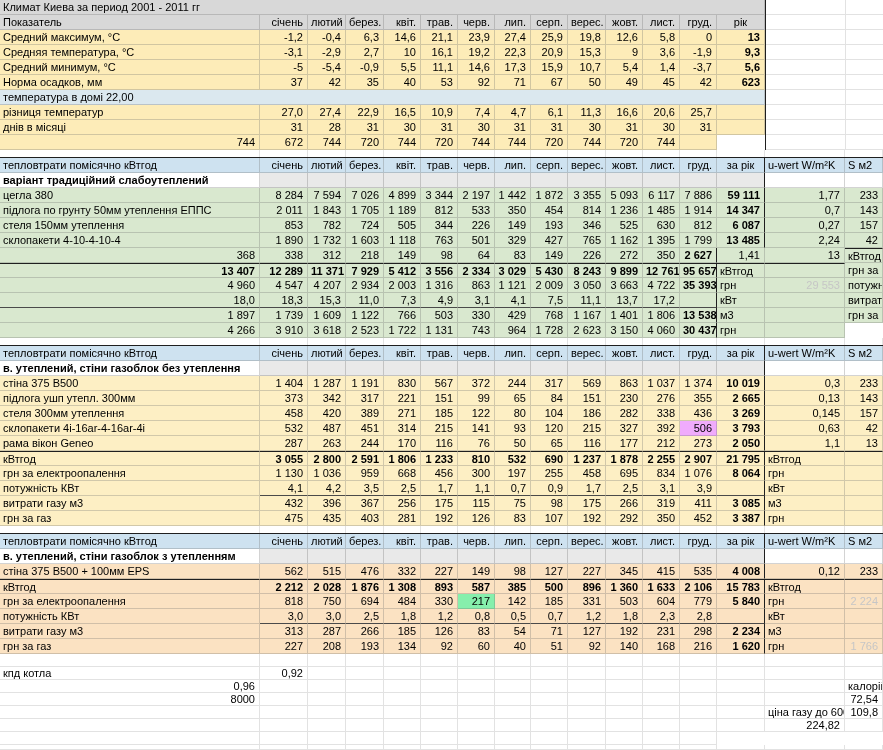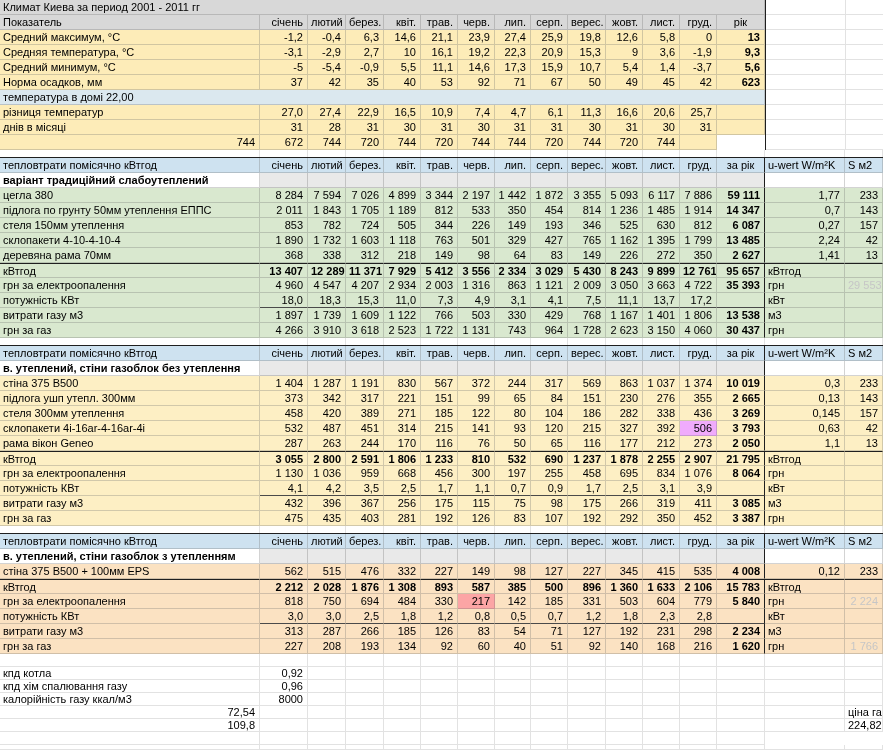--- a/index.html
+++ b/index.html
@@ -269,21 +269,20 @@
       <div class="c num" style="background: rgb(217, 232, 207);">501</div>
       <div class="c num" style="background: rgb(217, 232, 207);">329</div>
       <div class="c num" style="background: rgb(217, 232, 207);">427</div>
       <div class="c num" style="background: rgb(217, 232, 207);">765</div>
       <div class="c num" style="background: rgb(217, 232, 207);">1 162</div>
       <div class="c num" style="background: rgb(217, 232, 207);">1 395</div>
       <div class="c num" style="background: rgb(217, 232, 207);">1 799</div>
       <div class="c num b blkr" style="background: rgb(217, 232, 207);">13 485</div>
       <div class="c num" style="background: rgb(217, 232, 207);">2,24</div>
       <div class="c num" style="background: rgb(217, 232, 207);">42</div>
-      <div class="c" style="background: rgb(217, 232, 207);">деревяна рама 70мм</div>
       <div class="c num" style="background: rgb(217, 232, 207);">368</div>
       <div class="c num" style="background: rgb(217, 232, 207);">338</div>
       <div class="c num" style="background: rgb(217, 232, 207);">312</div>
       <div class="c num" style="background: rgb(217, 232, 207);">218</div>
       <div class="c num" style="background: rgb(217, 232, 207);">149</div>
       <div class="c num" style="background: rgb(217, 232, 207);">98</div>
       <div class="c num" style="background: rgb(217, 232, 207);">64</div>
       <div class="c num" style="background: rgb(217, 232, 207);">83</div>
       <div class="c num" style="background: rgb(217, 232, 207);">149</div>
       <div class="c num" style="background: rgb(217, 232, 207);">226</div>
@@ -667,21 +666,21 @@
       <div class="c num b blkt" style="background: rgb(251, 226, 194);">2 106</div>
       <div class="c num b blkr blkt" style="background: rgb(251, 226, 194);">15 783</div>
       <div class="c  blkt" style="background: rgb(251, 226, 194);">кВтгод</div>
       <div class="c num faint blkt" style="background: rgb(251, 226, 194);"></div>
       <div class="c" style="background: rgb(251, 226, 194);">грн за електроопалення</div>
       <div class="c num" style="background: rgb(251, 226, 194);">818</div>
       <div class="c num" style="background: rgb(251, 226, 194);">750</div>
       <div class="c num" style="background: rgb(251, 226, 194);">694</div>
       <div class="c num" style="background: rgb(251, 226, 194);">484</div>
       <div class="c num" style="background: rgb(251, 226, 194);">330</div>
-      <div class="c num" style="background: #fca5a5;">217</div>
+      <div class="c num" style="background: #86efac;">217</div>
       <div class="c num" style="background: rgb(251, 226, 194);">142</div>
       <div class="c num" style="background: rgb(251, 226, 194);">185</div>
       <div class="c num" style="background: rgb(251, 226, 194);">331</div>
       <div class="c num" style="background: rgb(251, 226, 194);">503</div>
       <div class="c num" style="background: rgb(251, 226, 194);">604</div>
       <div class="c num" style="background: rgb(251, 226, 194);">779</div>
       <div class="c num b blkr" style="background: rgb(251, 226, 194);">5 840</div>
       <div class="c" style="background: rgb(251, 226, 194);">грн</div>
       <div class="c num faint" style="background: rgb(251, 226, 194);">2 224</div>
       <div class="c" style="background: rgb(251, 226, 194);">потужність КВт</div>
@@ -761,21 +760,20 @@
       <div class="c"></div>
       <div class="c"></div>
       <div class="c"></div>
       <div class="c"></div>
       <div class="c"></div>
       <div class="c"></div>
       <div class="c"></div>
       <div class="c"></div>
       <div class="c"></div>
       <div class="c"></div>
-      <div class="c">кпд хім спалювання газу</div>
       <div class="c num">0,96</div>
       <div class="c"></div>
       <div class="c"></div>
       <div class="c"></div>
       <div class="c"></div>
       <div class="c"></div>
       <div class="c"></div>
       <div class="c"></div>
       <div class="c"></div>
       <div class="c"></div>

